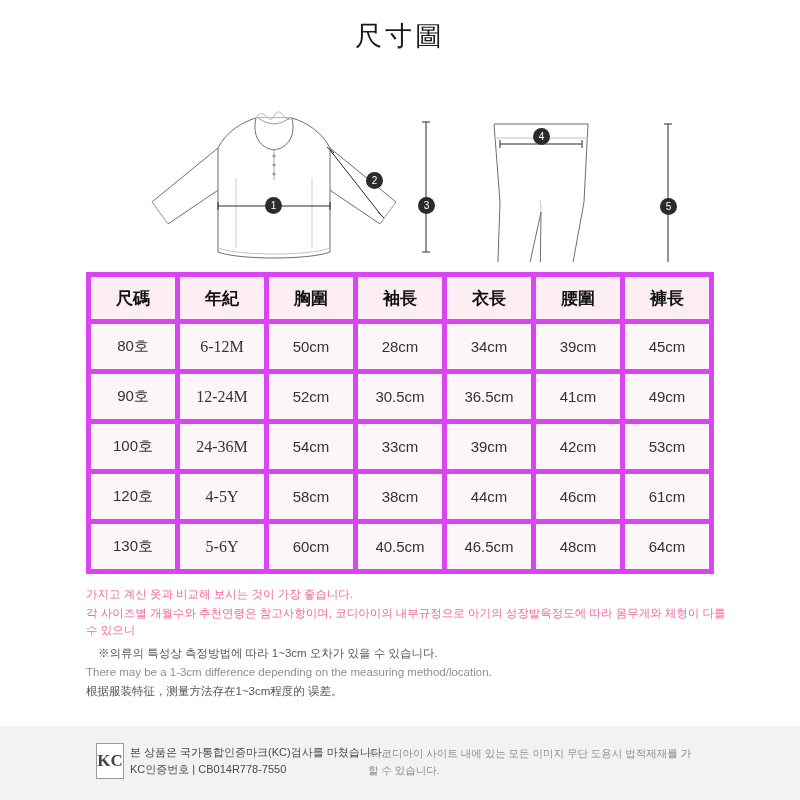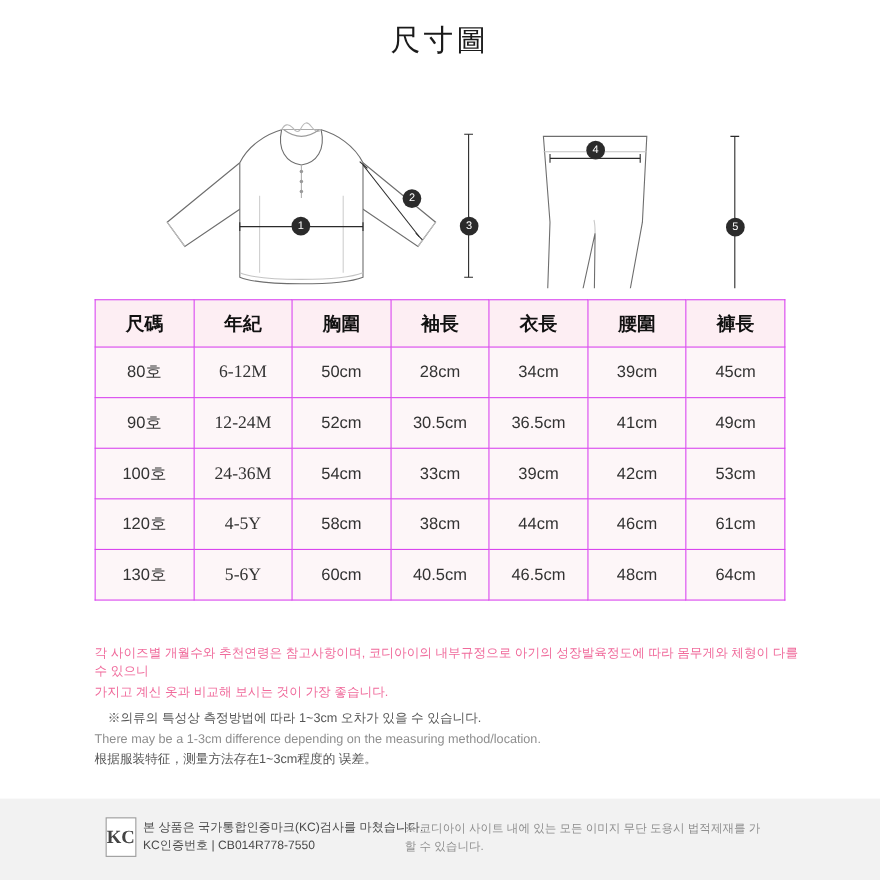--- a/index.html
+++ b/index.html
@@ -58,21 +58,21 @@
     left: 86px;
     top: 272px;
     width: 628px;
   }
   table {
     border-collapse: collapse;
     width: 628px;
     table-layout: fixed;
   }
   th, td {
-    border: 1px solid #d946ef;
+    border: 5px solid #d946ef;
     text-align: center;
     height: 43px;
     font-size: 15px;
     color: #333;
   }
   thead th {
     background: #fdeef3;
     font-family: "Liberation Serif", serif;
     font-weight: bold;
     font-size: 17px;
@@ -124,21 +124,21 @@
     left: 96px;
     top: 17px;
     width: 26px;
     height: 34px;
     border: 1px solid #9a9a9a;
     background: #fff;
     font-family: "Liberation Serif", serif;
     font-size: 17px;
     font-weight: bold;
     color: #444;
-    text-align: left;
+    text-align: center;
     line-height: 34px;
   }
   .kc-text {
     position: absolute;
     left: 130px;
     top: 18px;
     font-size: 11px;
     color: #4a4a4a;
     line-height: 17px;
   }
@@ -281,22 +281,22 @@
           <td>40.5cm</td>
           <td>46.5cm</td>
           <td>48cm</td>
           <td>64cm</td>
         </tr>
       </tbody>
     </table>
   </div>
 
   <div class="notes">
+    <p class="pink">가지고 계신 옷과 비교해 보시는 것이 가장 좋습니다.</p>
     <p class="pink">각 사이즈별 개월수와 추천연령은 참고사항이며, 코디아이의 내부규정으로 아기의 성장발육정도에 따라 몸무게와 체형이 다를 수 있으니</p>
-    <p class="pink">가지고 계신 옷과 비교해 보시는 것이 가장 좋습니다.</p>
     <p class="dark gap">※의류의 특성상 측정방법에 따라 1~3cm 오차가 있을 수 있습니다.</p>
     <p class="grey">There may be a 1-3cm difference depending on the measuring method/location.</p>
     <p class="dark">根据服装特征，测量方法存在1~3cm程度的 误差。</p>
   </div>
 
   <div class="footer">
     <div class="footer-inner">
       <div class="kc-mark">KC</div>
       <div class="kc-text">
         <div>본 상품은 국가통합인증마크(KC)검사를 마쳤습니다.</div>

